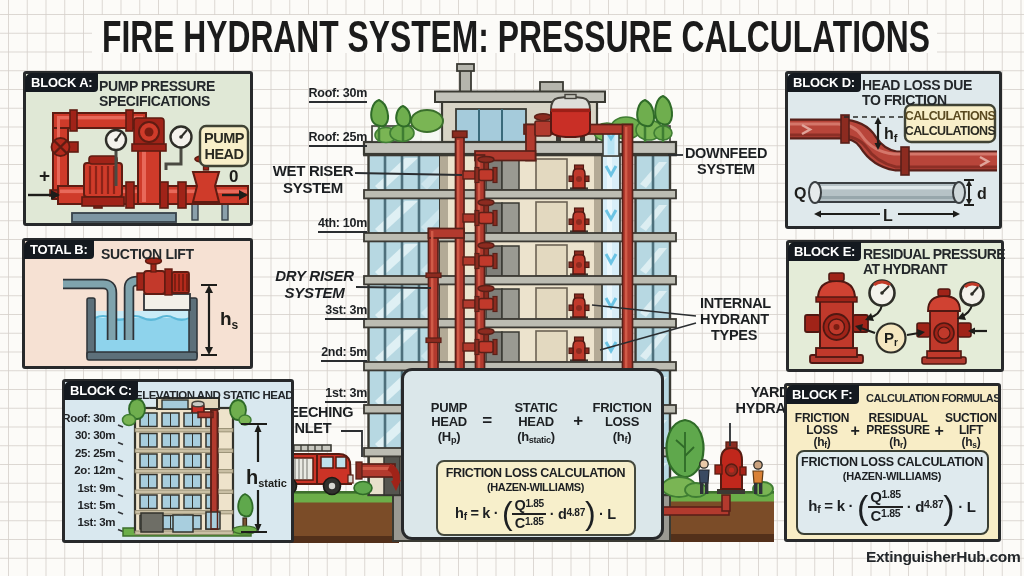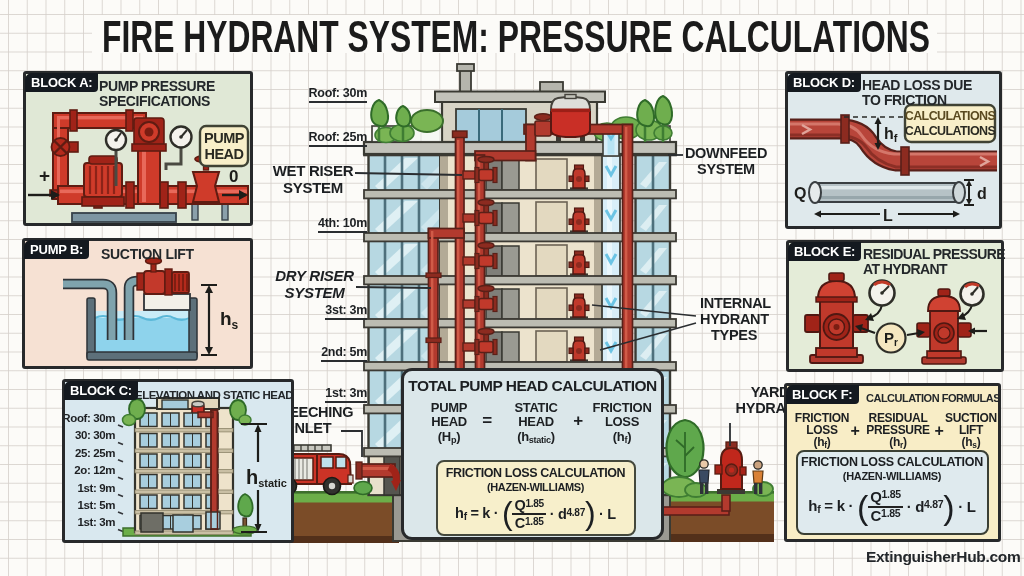--- a/index.html
+++ b/index.html
@@ -363,21 +363,21 @@
 <text x="203" y="108" font-size="17" font-weight="bold" fill="#1d1d1a" font-family="Liberation Sans,sans-serif">0</text>
 <path d="M196,121 L220,121" stroke="#1d1d1a" stroke-width="2.4"></path>
       <path d="M213,116 L222,121 L213,126 Z" fill="#1d1d1a"></path>
 <rect x="174" y="52" width="48" height="40" rx="6" fill="#f8efc9" stroke="#3f4234" stroke-width="2.4"></rect>
 <text x="198" y="69" font-size="14.5" font-weight="bold" fill="#2a2a22" text-anchor="middle" font-family="Liberation Sans,sans-serif" letter-spacing="-0.5">PUMP</text>
 <text x="198" y="85" font-size="14.5" font-weight="bold" fill="#2a2a22" text-anchor="middle" font-family="Liberation Sans,sans-serif" letter-spacing="-0.5">HEAD</text>
 </svg>
 </div>
 
 <div class="panel abs" style="left:22px;top:238px;width:231px;height:131px;background:#f6e1d3;">
- <div class="blab">PUMP B:</div>
+ <div class="blab">TOTAL B:</div>
  <div class="ptitle" style="left:76px;top:6px;font-size:14px;letter-spacing:-.3px;">SUCTION LIFT</div>
  <svg class="abs" style="left:0;top:0;" width="225" height="125" viewBox="0 0 225 125" id="svgB">
 <rect x="70" y="70" width="94" height="44" fill="#8ed3ec"></rect>
 <rect x="70" y="70" width="94" height="7" fill="#c9ecf7"></rect>
 <path d="M70,77 q8,-4 16,0 q8,4 16,0 q8,-4 16,0 q8,4 16,0 q8,-4 15,0 q8,4 15,0" stroke="#5bb8d8" stroke-width="2" fill="none"></path>
 <rect x="62" y="57" width="8" height="60" fill="#5d707a" stroke="#2e3338" stroke-width="1.5" rx="2"></rect>
 <rect x="164" y="57" width="8" height="60" fill="#5d707a" stroke="#2e3338" stroke-width="1.5" rx="2"></rect>
 <rect x="62" y="111" width="110" height="8" fill="#5d707a" stroke="#2e3338" stroke-width="1.5" rx="2"></rect>
 <path d="M38,43 L78,43 Q87,43 87,52 L87,99" fill="none" stroke="#2e3338" stroke-width="10.5"></path>
 <path d="M38,43 L78,43 Q87,43 87,52 L87,99" fill="none" stroke="#7fa3ad" stroke-width="7"></path>
@@ -591,21 +591,20 @@
  <div class="lbl" style="left:156px;top:26px;width:56px;font-size:12px;line-height:1.0;">SUCTION<br>LIFT<br>(h<sub>s</sub>)</div>
  <div class="abs" style="left:9px;top:64px;width:193px;height:85px;background:#dfeaee;border:2.5px solid #3a3f34;border-radius:8px;box-sizing:border-box;">
    <div class="lbl" style="left:0;top:3px;width:188px;font-size:12.5px;">FRICTION LOSS CALCULATION<br><span style="font-size:11px;">(HAZEN-WILLIAMS)</span></div>
    <div class="lbl" style="left:0;top:36px;width:188px;font-size:15px;">
      <span style="vertical-align:middle;">h<sub>f</sub> = k · </span><span style="font-size:34px;font-weight:normal;vertical-align:middle;">(</span><span style="display:inline-block;vertical-align:middle;text-align:center;"><span style="display:block;border-bottom:2px solid #222;padding:0 2px;">Q<sup>1.85</sup></span><span style="display:block;">C<sup>1.85</sup></span></span><span style="vertical-align:middle;"> · d<sup>4.87</sup></span><span style="font-size:34px;font-weight:normal;vertical-align:middle;">)</span><span style="vertical-align:middle;"> · L</span>
    </div>
  </div>
 </div>
 
 <div class="panel abs" style="left:401px;top:368px;width:263px;height:172px;background:#dbe7ea;border-radius:11px;">
- <div class="lbl" style="left:0;top:6px;width:257px;font-size:15.5px;letter-spacing:-.5px;">TOTAL PUMP HEAD CALCULATION</div>
  <div class="lbl" style="left:14px;top:30px;width:62px;font-size:13px;line-height:1.1;">PUMP<br>HEAD<br>(H<sub>p</sub>)</div>
  <div class="lbl" style="left:72px;top:40px;width:22px;font-size:17px;">=</div>
  <div class="lbl" style="left:100px;top:30px;width:64px;font-size:13px;line-height:1.1;">STATIC<br>HEAD<br>(h<sub>static</sub>)</div>
  <div class="lbl" style="left:163px;top:40px;width:22px;font-size:17px;">+</div>
  <div class="lbl" style="left:186px;top:30px;width:64px;font-size:13px;line-height:1.1;">FRICTION<br>LOSS<br>(h<sub>f</sub>)</div>
  <div class="abs" style="left:32px;top:89px;width:200px;height:76px;background:#f7efcb;border:2.5px solid #44483c;border-radius:8px;box-sizing:border-box;">
    <div class="lbl" style="left:0;top:4px;width:195px;font-size:12.5px;letter-spacing:-.4px;">FRICTION LOSS CALCULATION<br><span style="font-size:11px;">(HAZEN-WILLIAMS)</span></div>
    <div class="lbl" style="left:0;top:34px;width:195px;font-size:14.5px;">
      <span style="vertical-align:middle;">h<sub>f</sub> = k · </span><span style="font-size:32px;font-weight:normal;vertical-align:middle;">(</span><span style="display:inline-block;vertical-align:middle;text-align:center;"><span style="display:block;border-bottom:2px solid #222;padding:0 2px;">Q<sup>1.85</sup></span><span style="display:block;">C<sup>1.85</sup></span></span><span style="vertical-align:middle;"> · d<sup>4.87</sup></span><span style="font-size:32px;font-weight:normal;vertical-align:middle;">)</span><span style="vertical-align:middle;"> · L</span>
    </div>

